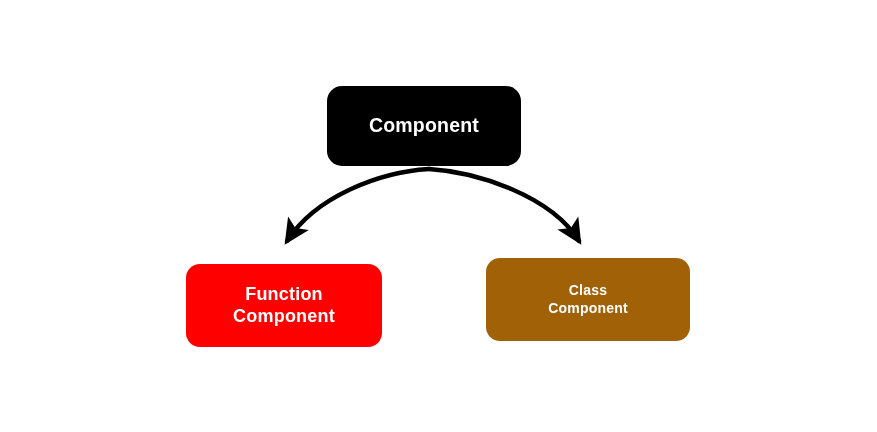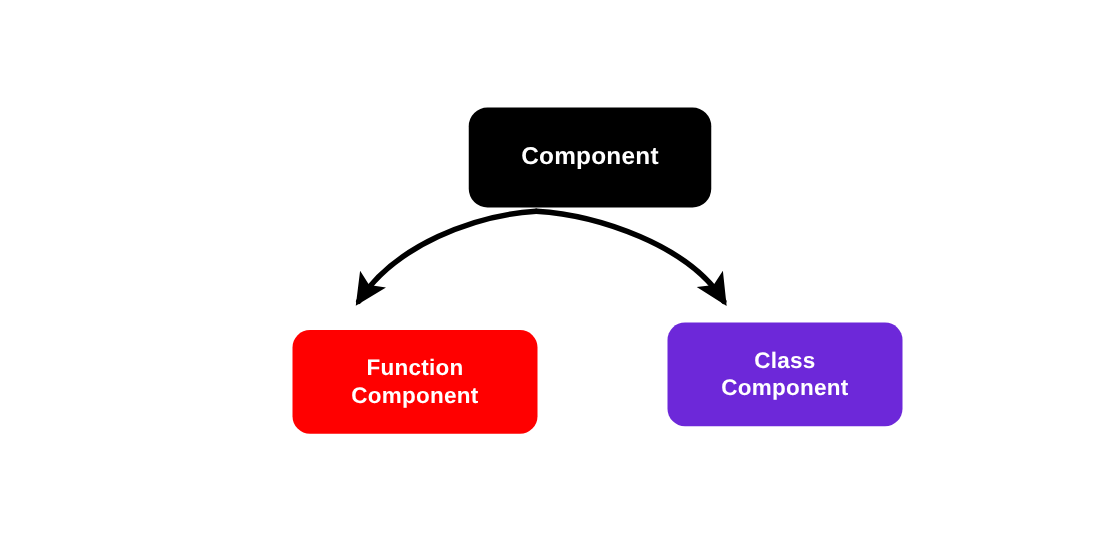--- a/index.html
+++ b/index.html
@@ -32,21 +32,20 @@
     position: absolute;
     box-sizing: border-box;
     display: flex;
     align-items: center;
     justify-content: center;
     text-align: center;
     color: #ffffff;
     font-weight: bold;
     line-height: 1.22;
     letter-spacing: 0.2px;
-    margin-left: 48px;
     -webkit-font-smoothing: antialiased;
   }
   .node-label {
     display: block;
     width: 100%;
     white-space: pre-line;
   }
   #node-root {
     left: 327px;
     top: 86px;
@@ -61,25 +60,25 @@
     top: 264px;
     width: 196px;
     height: 83px;
     border-radius: 14px;
     background: #ff0000;
     font-size: 18px;
   }
   #node-class {
     left: 486px;
     top: 258px;
-    width: 188px;
+    width: 204px;
     height: 83px;
     border-radius: 14px;
-    background: #6d28d9;
-    font-size: 18px;
+    background: #a16207;
+    font-size: 14px;
   }
 </style>
 </head>
 <body>
 
 <div id="canvas">
 
   <svg class="arrow-layer" viewBox="0 0 877 432" width="877" height="432" xmlns="http://www.w3.org/2000/svg">
     <defs>
       <marker id="arrowhead-left" markerWidth="7" markerHeight="7" refX="5.2" refY="3.2" orient="auto" markerUnits="strokeWidth">

